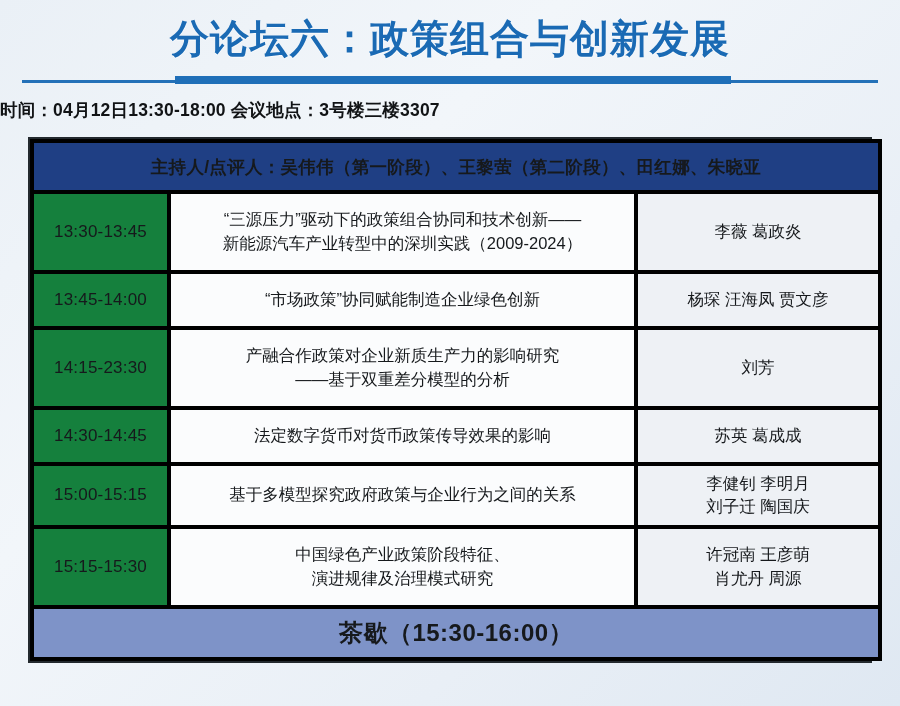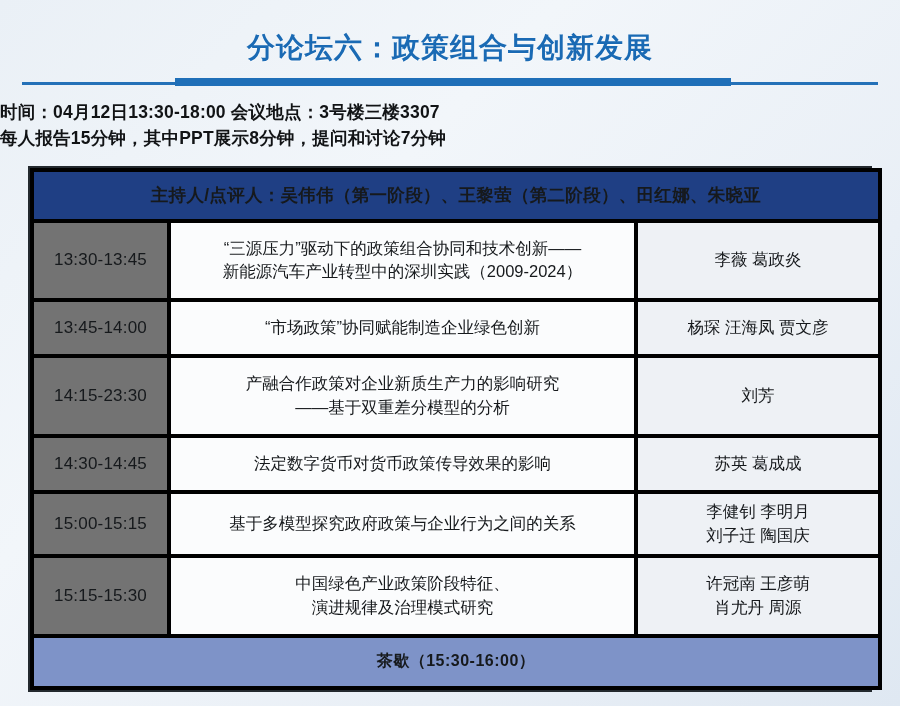--- a/index.html
+++ b/index.html
@@ -14,27 +14,26 @@
     overflow: hidden;
   }
 
   
   .title-wrap {
     text-align: center;
     padding-top: 14px;
   }
   .main-title {
     font-family: "DejaVu Serif", "Liberation Serif", serif;
-    font-size: 28px;
+    font-size: 39px;
     font-weight: bold;
     color: #1a6ab4;
     letter-spacing: 1px;
     line-height: 1.25;
     text-shadow: 0 1px 0 rgba(255,255,255,0.65);
-    margin-top: 16px;
   }
 
   
   .divider {
     position: relative;
     height: 10px;
     margin-top: 12px;
   }
   .divider .thin {
     position: absolute;
@@ -89,21 +88,21 @@
     font-size: 17.5px;
     height: 45px;
     letter-spacing: 0.3px;
     border: 1px solid #1f3f84;
   }
   .col-time { width: 137px; }
   .col-topic { width: 467px; }
   .col-author { width: 244px; }
 
   .cell-time {
-    background: #737373;
+    background: #15803d;
     font-size: 17px;
     letter-spacing: 0.2px;
     white-space: nowrap;
   }
   .cell-topic {
     background: #fbfcfd;
     font-size: 16.5px;
     line-height: 1.45;
     padding: 14px 10px;
   }
@@ -112,40 +111,39 @@
     font-size: 16.5px;
     line-height: 1.45;
     padding: 6px 20px;
   }
   .cell-topic .ln, .cell-author .ln { display: block; }
 
   .break-row td {
     background: #7e93c8;
     color: #0a0c0f;
     font-weight: bold;
-    font-size: 16px;
+    font-size: 24px;
     height: 46px;
     letter-spacing: 0.5px;
   }
 </style>
 </head>
 <body>
 
 <div class="title-wrap">
   <div class="main-title">分论坛六：政策组合与创新发展</div>
 </div>
 
 <div class="divider">
   <div class="thin"></div>
   <div class="thick"></div>
 </div>
 
 <div class="subtitle">
   <div>时间：04月12日13:30-18:00  会议地点：3号楼三楼3307</div>
-  <div>每人报告15分钟，其中PPT展示8分钟，提问和讨论7分钟</div>
 </div>
 
 <div class="table-wrap">
   <table class="sched">
     <colgroup>
       <col class="col-time">
       <col class="col-topic">
       <col class="col-author">
     </colgroup>
     <tbody>

